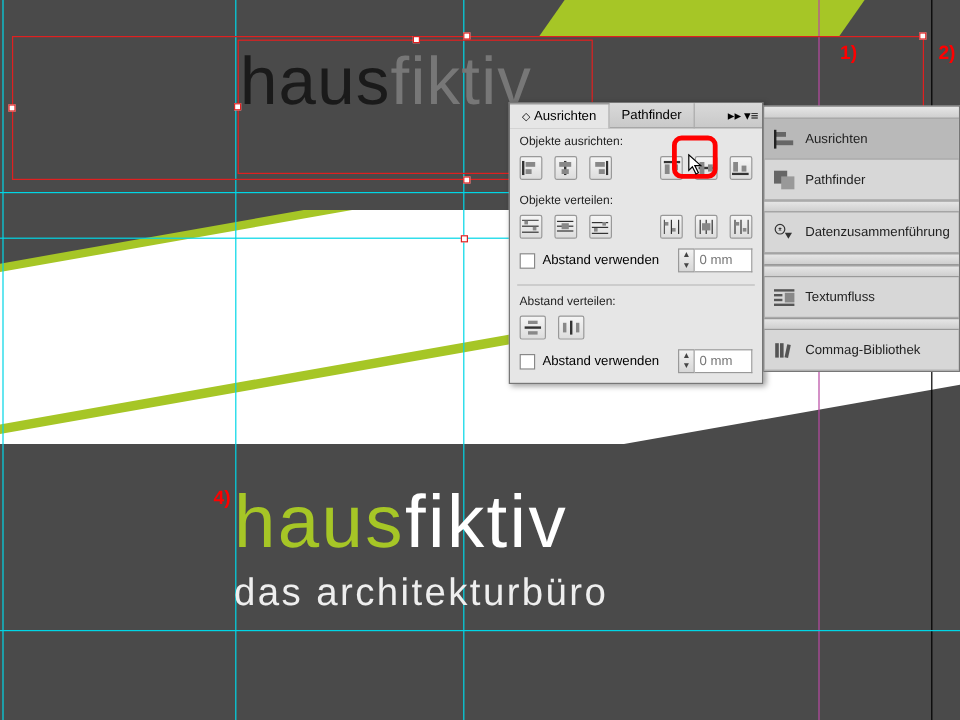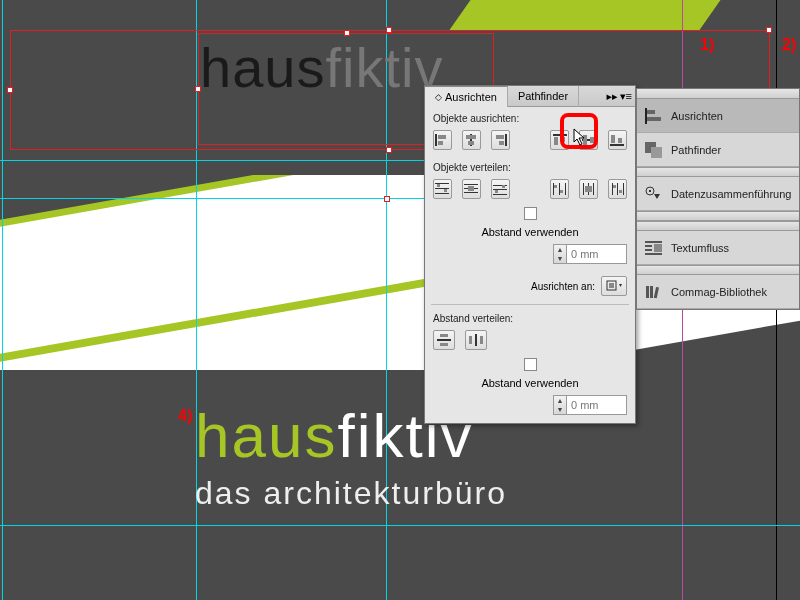--- a/index.html
+++ b/index.html
@@ -55,26 +55,26 @@
   .tab { padding: 3px 10px; font-size: 11px; display: flex; align-items: center; gap: 3px; border-right: 1px solid #aaa; cursor: pointer; height: 21px; }
   .tab.active { background: #e6e6e6; border-top: 1px solid #888; }
   .tab-ctrl { margin-left: auto; display: flex; gap: 4px; padding-right: 4px; }
   .tab-ctrl span { width: 10px; height: 10px; display: inline-flex; align-items: center; justify-content: center; cursor: pointer; }
   .section-label { font-size: 10px; color: #222; padding: 6px 8px 4px 8px; }
   .icon-row { display: flex; padding: 2px 8px 6px 8px; gap: 10px; align-items: center; }
   .icon-row.two-groups { justify-content: flex-start; }
   .split { width: 24px; }
   .ibtn { width: 22px; height: 20px; border: 1px solid #999; background: linear-gradient(#f5f5f5,#ddd); border-radius: 2px; display: inline-flex; align-items: center; justify-content: center; cursor: pointer; }
   .ibtn svg { pointer-events: none; }
-  .row-field { display: flex; align-items: center; gap: 6px; padding: 2px 8px 8px 8px; flex-direction: column; }
+  .row-field { display: flex; align-items: center; gap: 6px; padding: 2px 8px 8px 8px; }
   .chk { width: 13px; height: 13px; border: 1px solid #888; background: #fff; display: inline-block; }
   .num-in { display: flex; align-items: center; margin-left: auto; }
   .num-in .stepper { width: 14px; height: 20px; background: linear-gradient(#f2f2f2,#d7d7d7); border: 1px solid #999; display: flex; flex-direction: column; }
   .num-in .stepper div { flex: 1; display: flex; align-items: center; justify-content: center; font-size: 7px; color: #444; }
-  .num-in input { width: 60px; height: 20px; border: 1px solid #999; border-left: none; background: #fff; padding: 0 4px; font-size: 11px; color: #777; }
+  .num-in input { width: 48px; height: 20px; border: 1px solid #999; border-left: none; background: #fff; padding: 0 4px; font-size: 11px; color: #777; }
   .divider { border-top: 1px solid #bbb; margin: 2px 6px; }
   .align-to { display: flex; align-items: center; justify-content: flex-end; gap: 6px; padding: 4px 8px 6px 8px; font-size: 10px; }
 
   .highlight-box { position: absolute; border: 4px solid #ff0000; border-radius: 8px; pointer-events: none; }
   .cursor { position: absolute; width: 16px; height: 20px; pointer-events: none; }
 </style>
 </head>
 <body>
 
 <div class="canvas">
@@ -245,30 +245,20 @@
       <span class="chk"></span>
       <span>Abstand verwenden</span>
       <div class="num-in">
         <div class="stepper">
             <div>▲</div>
             <div>▼</div>
           </div>
         <input disabled="" value="0 mm" style="">
       </div>
     </div>
-    <div class="align-to">
-      <span>Ausrichten an:</span>
-      <span class="ibtn" style="width:26px;">
-          <svg width="16" height="12">
-            <rect x="1" y="1" width="9" height="9" fill="none" stroke="#333"></rect>
-            <rect x="3" y="3" width="5" height="5" fill="#888"></rect>
-            <path d="M13 4 l3 0 l-1.5 3 z" fill="#333"></path>
-          </svg>
-        </span>
-    </div>
     <div class="divider"></div>
     <div class="section-label">Abstand verteilen:</div>
     <div class="icon-row">
       <span class="ibtn">
           <svg width="14" height="12">
             <rect x="3" y="0" width="8" height="3" fill="#888"></rect>
             <rect x="3" y="9" width="8" height="3" fill="#888"></rect>
             <rect x="0" y="5" width="14" height="2" fill="#333"></rect>
           </svg>
         </span>

